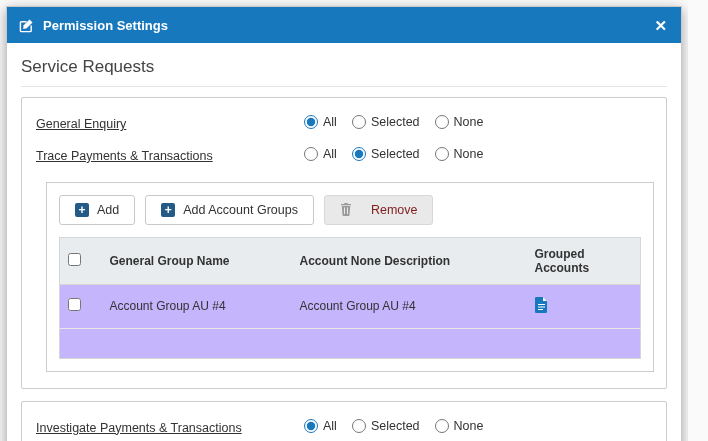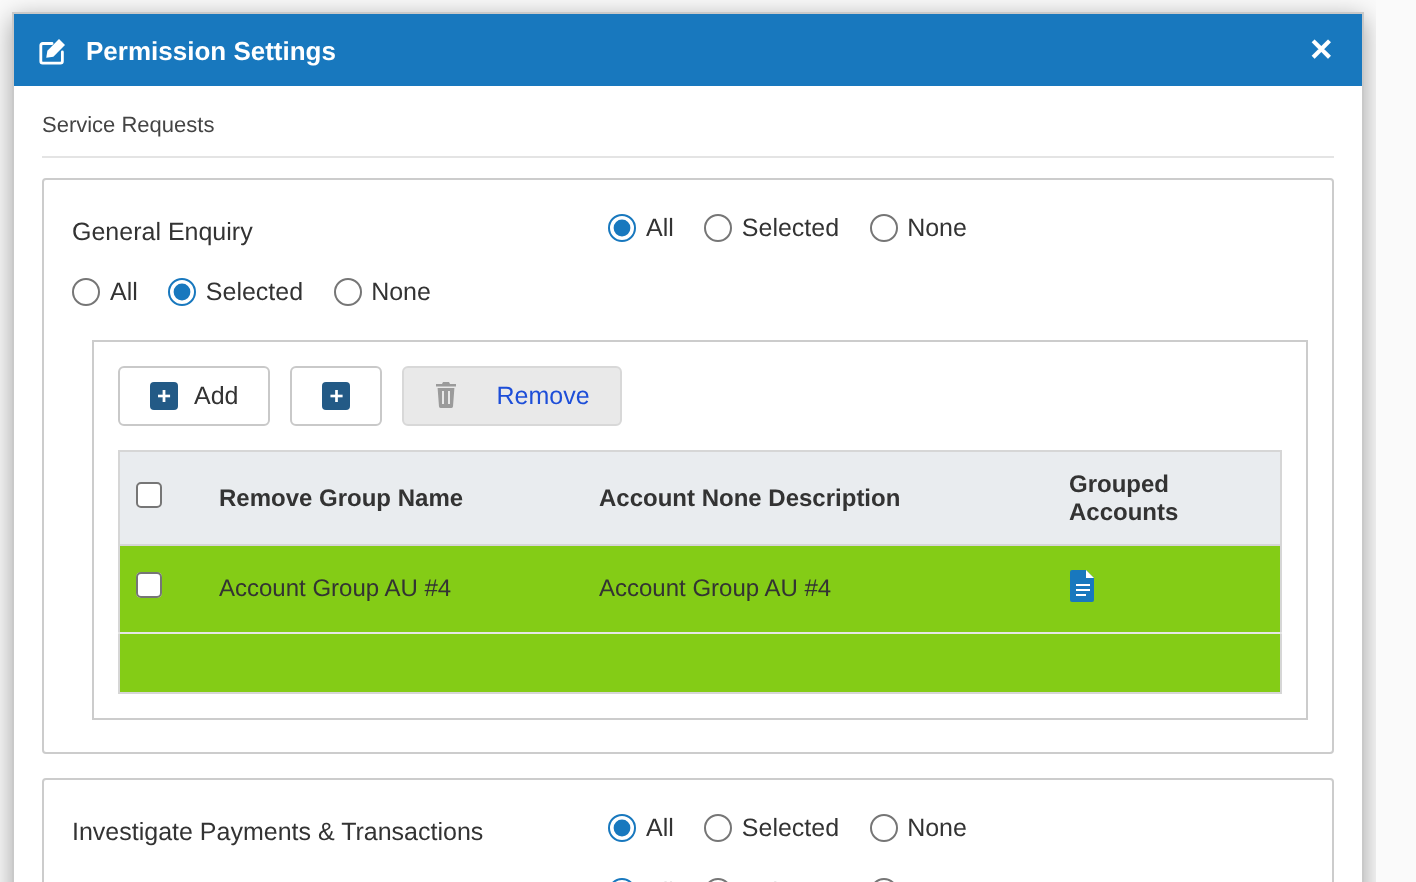--- a/index.html
+++ b/index.html
@@ -25,62 +25,62 @@
   }
   .modal-title { font-size:13px; font-weight:bold; }
   .close-btn {
     margin-left:auto; background:none; border:none; color:#fff;
     font-size:15px; font-weight:bold; cursor:pointer; padding:2px 2px; line-height:1;
   }
   .edit-icon svg { display:block; }
   
   .modal-body { padding:12px 14px 14px 14px; }
   .section-title {
-    font-size:11px; font-weight:400; color:#444;
+    font-size:17px; font-weight:400; color:#444;
     margin:0 0 10px 0; padding:2px 0 9px 0;
     border-bottom:1px solid #e4e4e4;
   }
   .section-box {
     border:1px solid #ccc; border-radius:2px;
     padding:10px 12px 12px 12px;
   }
   .section-box.bottom { margin-top:12px; padding-bottom:30px; }
   
   .perm-row { display:flex; align-items:flex-start; padding:7px 2px; }
-  .perm-label { width:268px; font-size:12.5px; color:#333; line-height:1.35; padding-top:1px; }
+  .perm-label { width:268px; font-size:12.5px; color:#333; line-height:1.35; padding-top:1px;text-decoration:underline; }
   .radio-group { display:flex; gap:15px; }
   .radio-opt { display:inline-flex; align-items:center; gap:5px; font-size:12.5px; color:#333; cursor:pointer; }
   input[type="radio"] { width:14px; height:14px; margin:0; accent-color:#1878be; cursor:pointer; }
   input[type="checkbox"] { width:13px; height:13px; margin:0; cursor:pointer; }
   
   .groups-panel { border:1px solid #ccc; margin:10px 0 4px 12px; padding:12px; }
   .btn-row { display:flex; gap:10px; }
   .btn {
     display:inline-flex; align-items:center; gap:8px;
     background:#fff; border:1px solid #c9c9c9; border-radius:3px;
     padding:7px 15px; font-size:12.5px; color:#333;
     font-family:"Liberation Sans", sans-serif; cursor:pointer;
   }
-  .btn:disabled { background:#e9e9e9; color:#1d4ed8; border-color:#d8d8d8; cursor:default;gap:19px; }
+  .btn:disabled { background:#e9e9e9; color:#7f1d1d; border-color:#d8d8d8; cursor:default;gap:19px; }
   .plus-badge {
     width:14px; height:14px; background:#235a86; color:#fff; border-radius:2px;
     display:inline-flex; align-items:center; justify-content:center;
     font-size:12px; font-weight:bold; line-height:1;
   }
   .trash-icon svg { display:block; }
   
   table.groups-table {
     width:100%; border-collapse:collapse; margin-top:12px;
     border:1px solid #d6d6d6; font-size:12px; table-layout:fixed;
   }
   .groups-table th {
     background:#e9ecef; text-align:left; font-weight:bold; color:#333;
     padding:9px 8px; border-bottom:1px solid #d6d6d6;
   }
-  .groups-table td { padding:12px 8px; color:#333; border-bottom:1px solid #e6e6e6; background:#84cc16; }
+  .groups-table td { padding:12px 8px; color:#333; border-bottom:1px solid #e6e6e6; background:#c4b5fd; }
   .groups-table .col-check { width:42px; }
   .groups-table .col-name { width:190px; }
   .groups-table .col-desc { width:235px; }
   .groups-table th.center, .groups-table td.center { text-align:left; }
   .groups-table tr.empty-row td { border-bottom:none; height:30px; padding:4px 8px; }
   .file-icon { display:inline-block; cursor:pointer; }
   .file-icon svg { display:block; margin:0 auto; }
 </style>
 </head>
 <body>
@@ -116,20 +116,21 @@
               <span>Selected</span>
             </label>
             <label class="radio-opt">
               <input type="radio" name="perm-top-0" style="">
               <span>None</span>
             </label>
           </div>
         </div>
 
         <div class="perm-row">
+          <div class="perm-label">Trace Payments &amp; Transactions</div>
           <div class="radio-group">
             <label class="radio-opt">
               <input type="radio" name="perm-top-1" style="">
               <span>All</span>
             </label>
             <label class="radio-opt">
               <input type="radio" name="perm-top-1" checked="checked" style="">
               <span>Selected</span>
             </label>
             <label class="radio-opt">
@@ -140,20 +141,21 @@
         </div>
 
         <div class="groups-panel">
           <div class="btn-row">
             <button class="btn">
               <span class="plus-badge">+</span>
               <span>Add</span>
             </button>
             <button class="btn">
               <span class="plus-badge">+</span>
+              <span>Add Account Groups</span>
             </button>
             <button class="btn" disabled="disabled">
               <span class="trash-icon">
                 <svg width="12" height="13" viewBox="0 0 12 13">
                   <path fill="#9b9b9b" d="M4.5 0h3l.5 1H11v1.2H1V1h3zM1.8 3h8.4l-.7 9.2a1 1 0 0 1-1 .8H3.5a1 1 0 0 1-1-.8zM4 4.5v6.5h1V4.5zm3 0v6.5h1V4.5z"></path>
                 </svg>
               </span>
               <span>Remove</span>
             </button>
           </div>
@@ -163,21 +165,21 @@
               <col class="col-check">
                 <col class="col-name">
                 <col class="col-desc">
                 <col>
             </colgroup>
             <thead>
               <tr>
                 <th>
                   <input type="checkbox" style="">
                 </th>
-                <th>Remove Group Name</th>
+                <th>General Group Name</th>
                 <th>Account None Description</th>
                 <th class="center">Grouped Accounts</th>
               </tr>
             </thead>
             <tbody>
               <tr>
                 <td>
                   <input type="checkbox" style="">
                 </td>
                 <td>Account Group AU #4</td>

